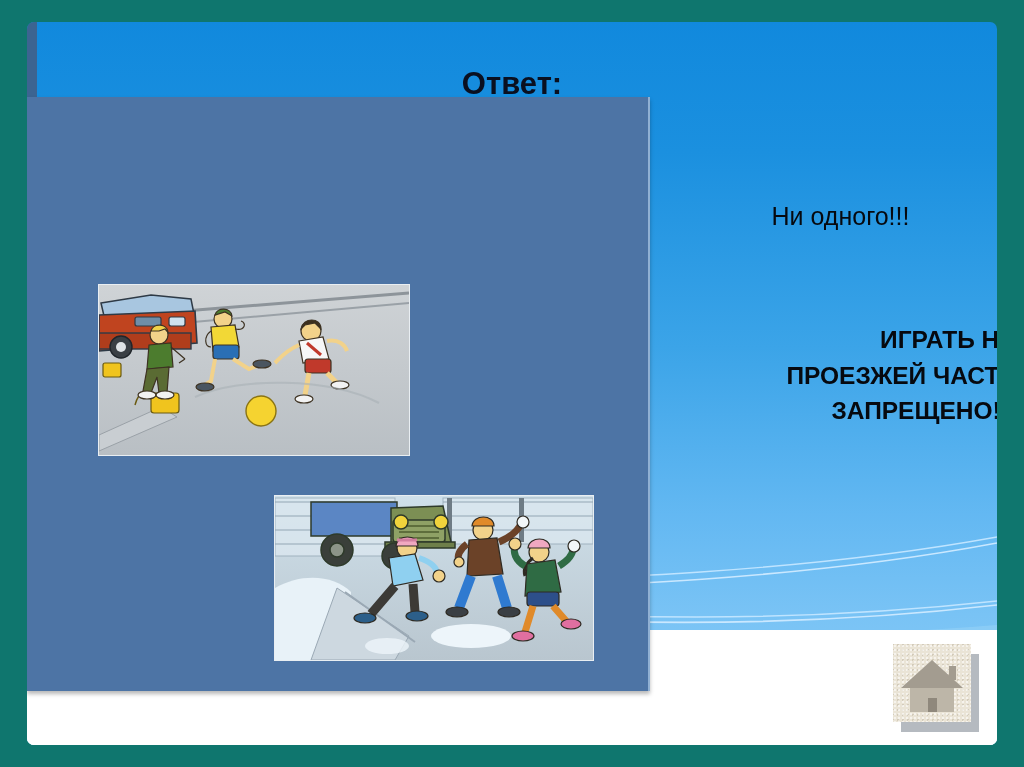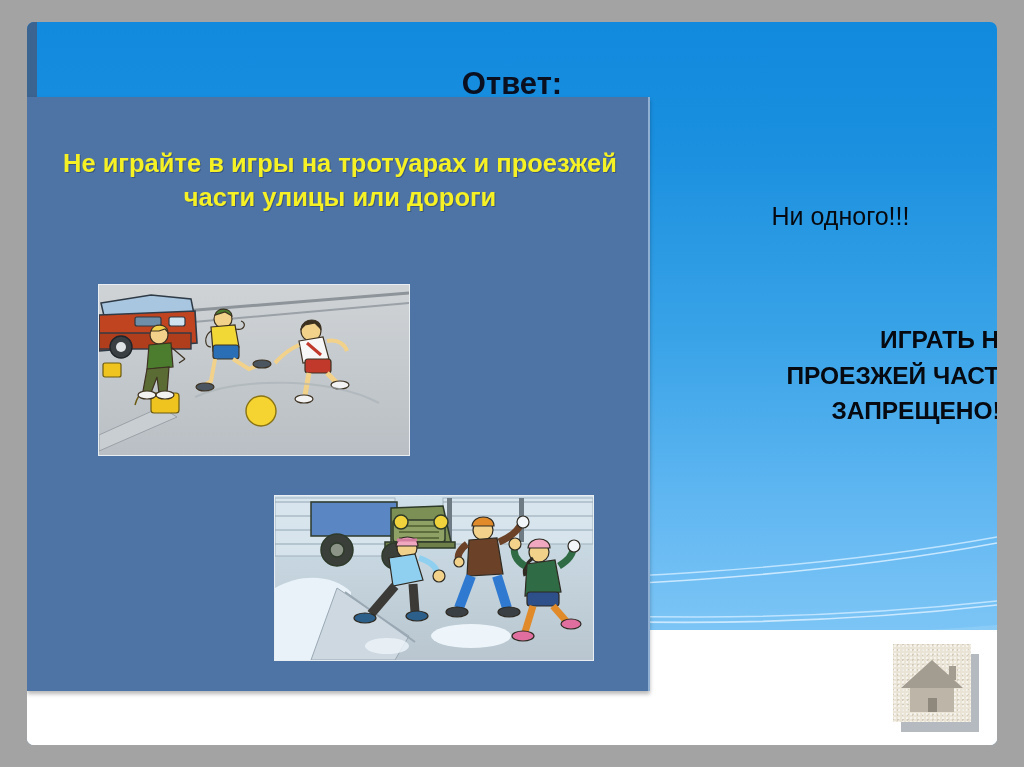--- a/index.html
+++ b/index.html
@@ -12,21 +12,21 @@
     height: 767px;
     overflow: hidden;
     font-family: "Liberation Sans", sans-serif;
   }
 
   
   #page {
     position: relative;
     width: 1024px;
     height: 767px;
-    background: #a3a3a3;
+    background: #0f766e;
   }
 
   
   #slide {
     position: absolute;
     left: 27px;
     top: 22px;
     width: 970px;
     height: 723px;
     border-radius: 7px;
@@ -203,21 +203,20 @@
       <path d="M0,120 C300,88 640,112 970,52" stroke="#bfe4ff" stroke-width="1.4" fill="none"></path>
       <path d="M0,62 C300,124 640,152 970,116" stroke="#bfe4ff" stroke-width="1.4" fill="none"></path>
     </svg>
 
     <div class="slide-left-edge"></div>
 
     <div id="header-title">Ответ:</div>
 
     <div id="content-panel">
 
-      <div id="panel-heading">Не играйте в игры на тротуарах и проезжей части  улицы или дороги</div>
 
       <div class="illus" id="illus-ball">
         <svg viewBox="0 0 310 170" preserveAspectRatio="none">
           <defs>
             <linearGradient id="roadg" x1="0" y1="0" x2="0" y2="1">
               <stop offset="0" stop-color="#cfd3d6"></stop>
               <stop offset="1" stop-color="#b9bfc4"></stop>
             </linearGradient>
           </defs>
           <rect x="0" y="0" width="310" height="170" fill="url(#roadg)"></rect>

